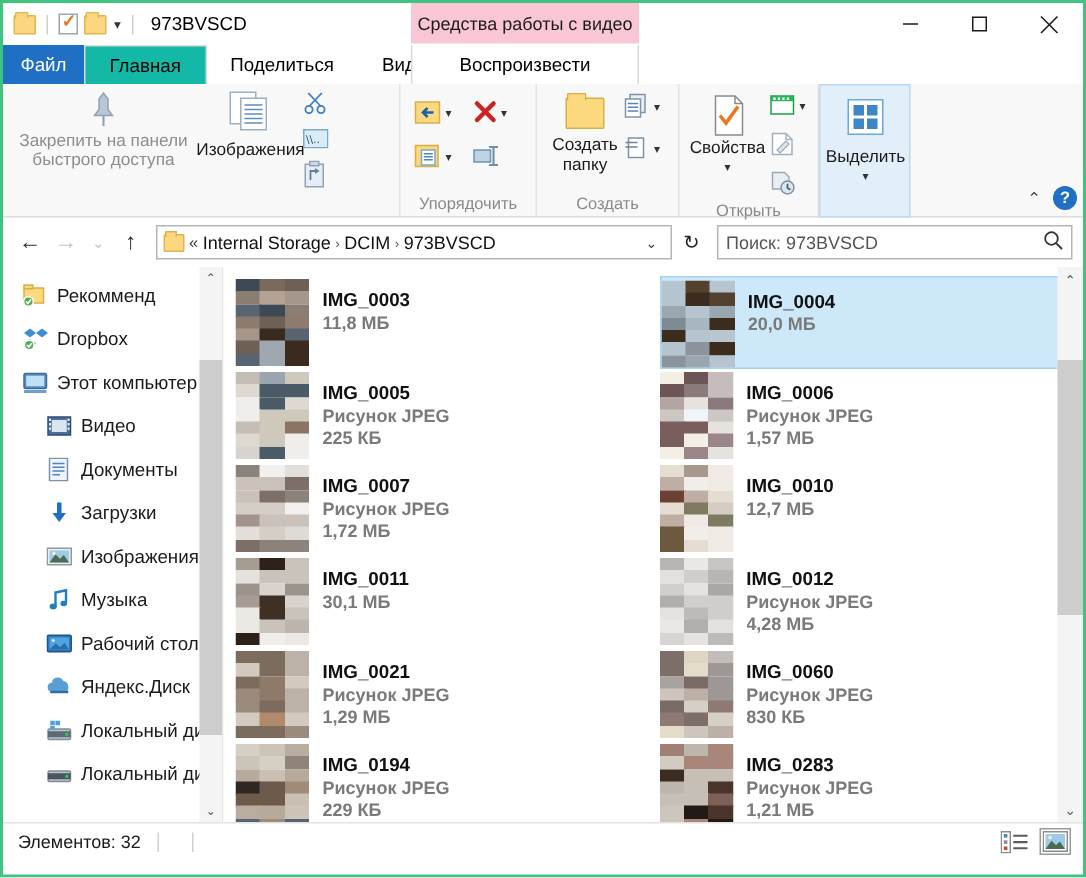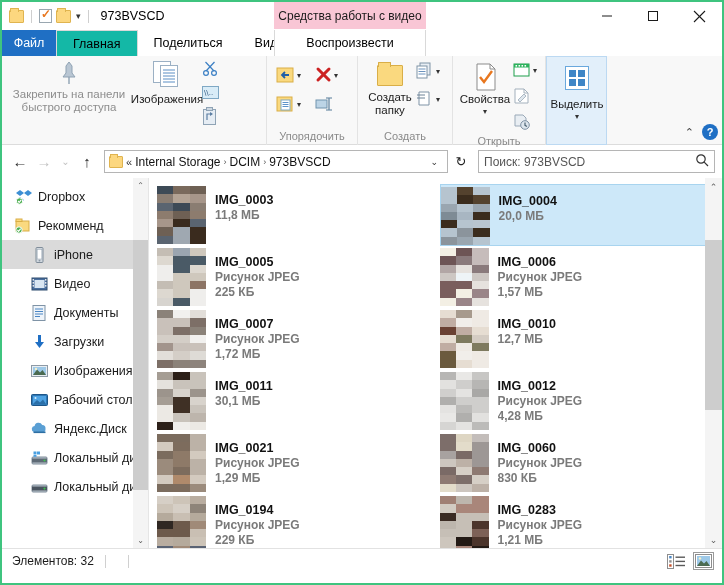--- a/index.html
+++ b/index.html
@@ -668,44 +668,44 @@
       </span>
     </div>
   </div>
 
   <div class="content">
 
     <div class="sidebar">
       <div id="nav-list">
           <div class="navitem lvl0">
             <span class="navicon"><svg width="17" height="16" viewBox="0 0 17 16">
+                <rect x="1" y="3" width="13" height="10" fill="#fad97f" stroke="#d9ae47"></rect>
+                <rect x="1" y="1" width="6" height="2.5" fill="#fad97f" stroke="#d9ae47"></rect>
+                <circle cx="4" cy="12" r="3.2" fill="#4caf50" stroke="#fff"></circle>
+                <path d="M2.4 12 L3.6 13.3 L5.7 10.6" stroke="#fff" stroke-width="1.2" fill="none"></path>
+              </svg></span>
+            <span>Рекомменд</span>
+          </div>
+          <div class="navitem lvl0">
+            <span class="navicon"><svg width="17" height="16" viewBox="0 0 17 16">
                 <path d="M5 1 L1 4 L5 7 L9 4 Z" fill="#3c8fd4"></path>
                 <path d="M13 1 L9 4 L13 7 L17 4 Z" fill="#3c8fd4"></path>
                 <path d="M5 8 L1 11 L5 14 L9 11 Z" fill="#5aa6e0"></path>
                 <circle cx="4.5" cy="12" r="3.2" fill="#4caf50" stroke="#fff"></circle>
                 <path d="M3 12 L4.2 13.3 L6.2 10.8" stroke="#fff" stroke-width="1.2" fill="none"></path>
               </svg></span>
             <span>Dropbox</span>
           </div>
           <div class="navitem lvl0">
             <span class="navicon"><svg width="17" height="16" viewBox="0 0 17 16">
-                <rect x="1" y="3" width="13" height="10" fill="#fad97f" stroke="#d9ae47"></rect>
-                <rect x="1" y="1" width="6" height="2.5" fill="#fad97f" stroke="#d9ae47"></rect>
-                <circle cx="4" cy="12" r="3.2" fill="#4caf50" stroke="#fff"></circle>
-                <path d="M2.4 12 L3.6 13.3 L5.7 10.6" stroke="#fff" stroke-width="1.2" fill="none"></path>
+                <rect x="1" y="2" width="15" height="10" rx="1" fill="#5a8fc4" stroke="#3d6b99"></rect>
+                <rect x="2.5" y="3.5" width="12" height="7" fill="#bfe0f5"></rect>
+                <rect x="1" y="13" width="15" height="2" fill="#6e9fd0"></rect>
               </svg></span>
-            <span>Рекомменд</span>
-          </div>
-          <div class="navitem lvl1 selected">
-            <span class="navicon"><svg width="17" height="16" viewBox="0 0 17 16">
-                <rect x="5" y="0.5" width="7" height="15" rx="1" fill="#cfd6dd" stroke="#7f8c99"></rect>
-                <rect x="6.2" y="2.5" width="4.6" height="9.5" fill="#fff" stroke="#9aa7b3" stroke-width="0.5"></rect>
-                <circle cx="8.5" cy="13.6" r="0.9" fill="#8b98a5"></circle>
-              </svg></span>
-            <span>iPhone</span>
+            <span>Этот компьютер</span>
           </div>
           <div class="navitem lvl1">
             <span class="navicon"><svg width="17" height="16" viewBox="0 0 17 16">
                 <rect x="1" y="2" width="15" height="12" fill="#4a6f9e" stroke="#2f4c6e"></rect>
                 <rect x="3.5" y="4" width="10" height="8" fill="#d9e6f2"></rect>
                 <g fill="#e8e8e8">
                   <rect x="1.6" y="3" width="1.4" height="1.6"></rect>
                   <rect x="1.6" y="6" width="1.4" height="1.6"></rect>
                   <rect x="1.6" y="9" width="1.4" height="1.6"></rect>
                   <rect x="14" y="3" width="1.4" height="1.6"></rect>
@@ -735,20 +735,28 @@
             <span>Загрузки</span>
           </div>
           <div class="navitem lvl1">
             <span class="navicon"><svg width="17" height="16" viewBox="0 0 17 16">
                 <rect x="0.5" y="2.5" width="16" height="11" fill="#e9eef3" stroke="#8d9aa6"></rect>
                 <rect x="2" y="4" width="13" height="8" fill="#9ec9e8"></rect>
                 <path d="M2 12 L6 6.5 L9 9.5 L11.5 7 L15 12 Z" fill="#4b6b52"></path>
                 <circle cx="5" cy="6" r="1.2" fill="#f6f0c8"></circle>
               </svg></span>
             <span>Изображения</span>
+          </div>
+          <div class="navitem lvl1">
+            <span class="navicon"><svg width="17" height="16" viewBox="0 0 17 16">
+                <path d="M6 12 V3 L13 1.5 V10" fill="none" stroke="#1f7fc4" stroke-width="1.6"></path>
+                <ellipse cx="4.5" cy="12.3" rx="2.4" ry="1.9" fill="#1f7fc4"></ellipse>
+                <ellipse cx="11.5" cy="10.3" rx="2.2" ry="1.8" fill="#1f7fc4"></ellipse>
+              </svg></span>
+            <span>Музыка</span>
           </div>
           <div class="navitem lvl1">
             <span class="navicon"><svg width="17" height="16" viewBox="0 0 17 16">
                 <rect x="0.5" y="2.5" width="16" height="11" rx="1" fill="#2f78b5" stroke="#1d5689"></rect>
                 <rect x="2" y="4" width="13" height="8" fill="#4fa3e3"></rect>
                 <circle cx="4.5" cy="6" r="1" fill="#d9eefb"></circle>
                 <path d="M2 12 L6 8 L9 10.5 L12 7.5 L15 12 Z" fill="#2a6fa8"></path>
               </svg></span>
             <span>Рабочий стол</span>
           </div>

